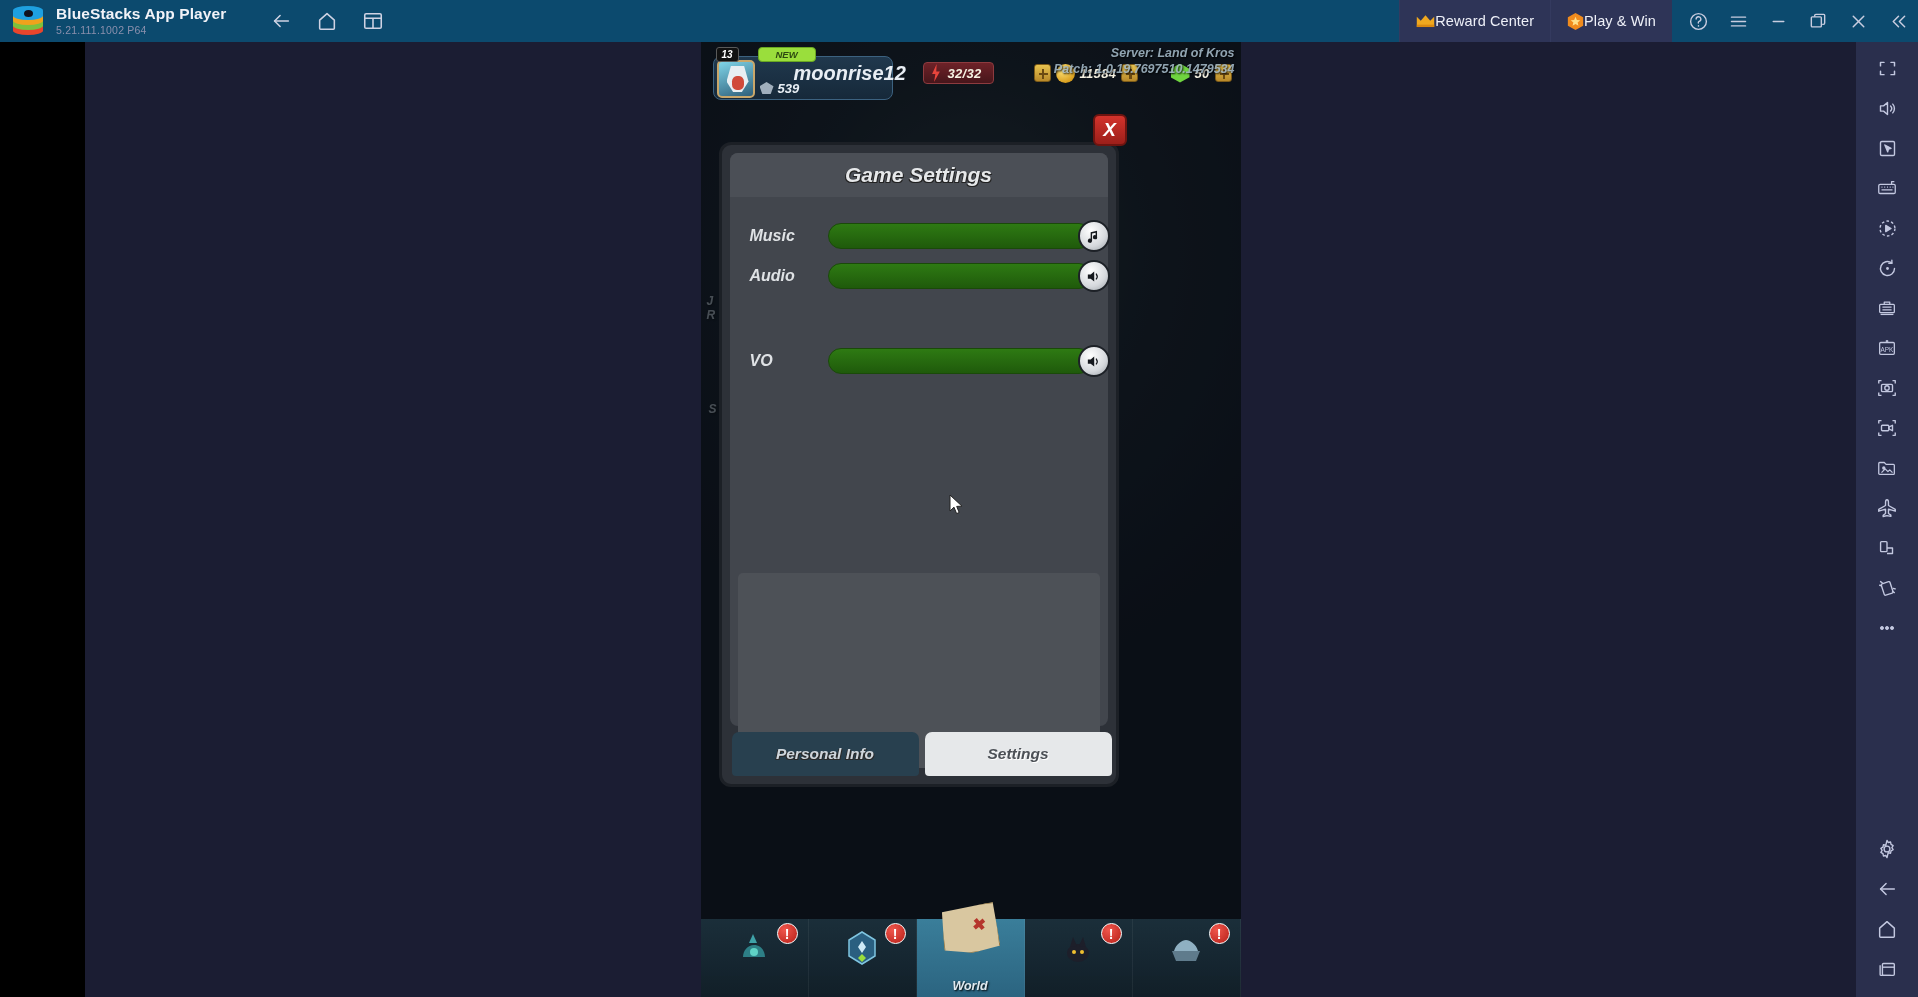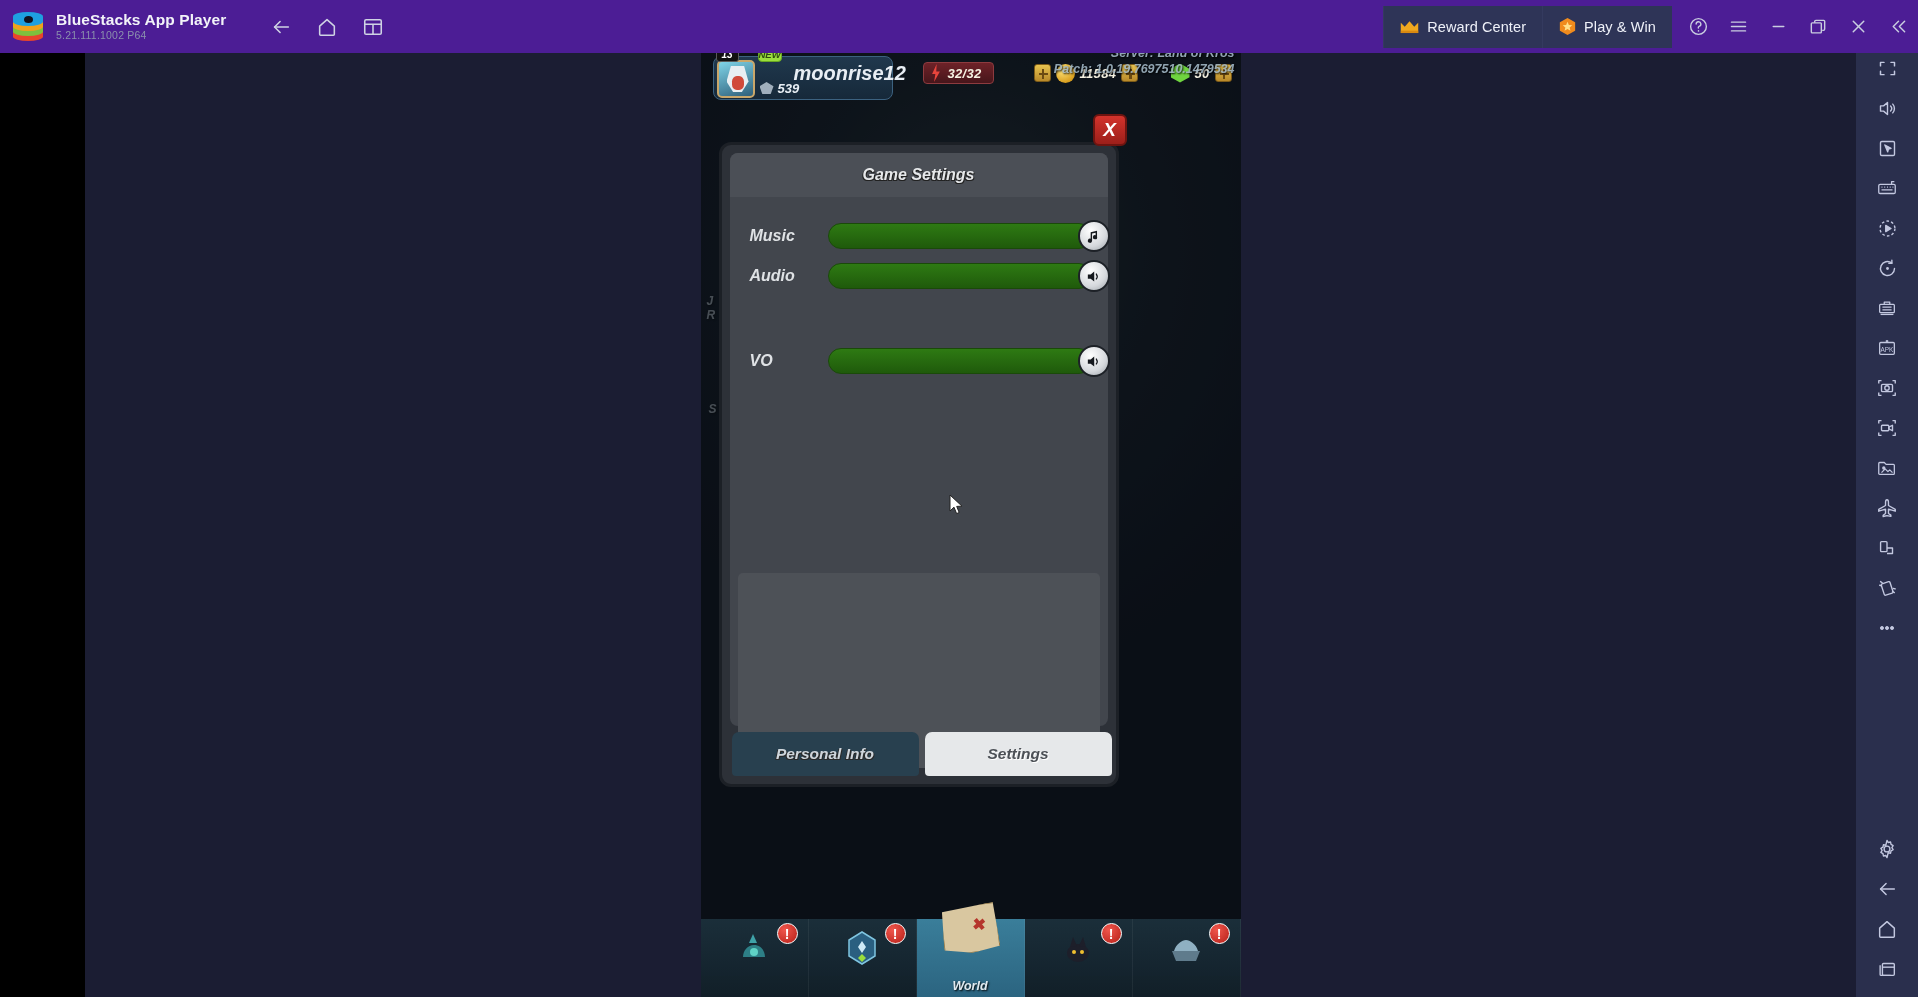--- a/index.html
+++ b/index.html
@@ -7,22 +7,22 @@
   html, body {
     width: 1918px; height: 997px;
     overflow: hidden;
     background: #0b0b10;
     font-family: "Liberation Sans", sans-serif;
   }
   #root { position: relative; width: 1918px; height: 997px; background: #000; }
 
   
   .titlebar {
-    position: absolute; left: 0; top: 0; width: 1918px; height: 53px;
-    background: #4c1d95; display: flex; align-items: center;
+    position: absolute; left: 0; top: 0; width: 1918px; height: 42px;
+    background: #0c4a6e; display: flex; align-items: center;
     z-index: 50;
   }
   .bs-logo {
     width: 30px; height: 30px; margin-left: 13px; position: relative; flex: none;
   }
   .bs-logo .lay { position: absolute; left: 0; border-radius: 50%/32%; }
   .bs-logo .l1 { width: 30px; height: 13px; top: 16px; background: #e8452c; }
   .bs-logo .l2 { width: 30px; height: 13px; top: 11px; background: #7ec13d; }
   .bs-logo .l3 { width: 30px; height: 13px; top: 6px; background: #f0a21c; }
   .bs-logo .l4 { width: 30px; height: 14px; top: 0px; background: #1ea0e0; }
@@ -36,21 +36,21 @@
   .navbtns { display: flex; align-items: center; margin-left: 38px; gap: 12px;}
   .navbtn {
     width: 34px; height: 34px; display: flex; align-items: center; justify-content: center;
     border-radius: 4px; cursor: pointer;
   }
   .navbtn svg { stroke: #cfd3e4; }
 
   .tb-spacer { flex: 1 1 auto; }
 
   .promo-btn {
-    height: 42px; display: flex; align-items: center; gap: 8px;
+    height: 42px; display: flex; align-items: center; 
     padding: 0 16px; background: #2e3457; cursor: pointer;
     border-left: 1px solid #343a5f;
   }
   .promo-btn span.lbl { color: #eef0f8; font-size: 14.5px; letter-spacing: .1px;}
 
   .crown { width: 19px; height: 14px; position: relative; flex: none;}
   .hex { width: 17px; height: 17px; flex: none;}
 
   .winbtns { display: flex; align-items: center; }
   .winbtn {
@@ -109,21 +109,21 @@
     background:#e8eef2; clip-path: polygon(20% 0,80% 0,100% 60%,70% 100%,30% 100%,0 60%); }
   .pavatar .face { position:absolute; left:13px; top:14px; width:12px; height:14px;
     background:#d04a3a; border-radius:40%; }
   .lvlbadge {
     position: absolute; left: 2px; top: -10px; background: #111; color: #fff;
     font-size: 10px; font-weight: bold; padding: 1px 5px; border: 1px solid #5a5a5a;
     border-radius: 3px; font-style: italic; z-index: 4;
   }
   .newbadge {
     position: absolute; left: 44px; top: -10px; background: #9ade3c; color: #2d4a10;
-    font-size: 9.5px; font-weight: bold; padding: 1px 0; border-radius: 4px;
+    font-size: 9.5px; font-weight: bold; padding: 1px 17px; border-radius: 4px;
     font-style: italic; border: 1px solid #6aa822; z-index: 4;
   }
   .pname { position: absolute; left: 48px; top: 5px; color: #e8eef4;
     font-size: 20px; font-style: italic; font-weight: bold; margin-left: 32px; }
   .ppower { position: absolute; left: 64px; top: 24px; color: #e8eef4;
     font-size: 13px; font-style: italic; font-weight: bold; }
   .pwr-ico { position:absolute; left:46px; top:25px; width:14px;height:12px;
     background:#b9c6d2; clip-path: polygon(50% 0,100% 35%,80% 100%,20% 100%,0 35%); opacity:.85;}
 
   .res { position: absolute; top: 12px; display: flex; align-items: center; height: 22px;}
@@ -162,21 +162,21 @@
   .settings-inner {
     position: absolute; left: 8px; top: 8px; right: 8px; bottom: 58px;
     background: #42464d; border-radius: 8px;
   }
   .settings-title-bar {
     position: absolute; left: 0; top: 0; width: 100%; height: 44px;
     background: #4b4f56; border-radius: 8px 8px 0 0;
     display: flex; align-items: center; justify-content: center;
   }
   .settings-title {
-    color: #e6e8ea; font-size: 16px; font-weight: bold; font-style: italic;
+    color: #e6e8ea; font-size: 21px; font-weight: bold; font-style: italic;
     text-shadow: 1px 1px 0 #222, -1px 1px 0 #222;
   }
   .srow { position: absolute; left: 20px; width: 360px; height: 30px; display:flex; align-items:center;}
   .srow .slabel { color:#dfe2e5; font-size:16px; font-weight:bold; font-style:italic; width:78px;}
   .sslider {
     flex: 1 1 auto; height: 26px; background: linear-gradient(180deg,#2e7a13,#1f5a0b);
     border-radius: 13px; border: 1px solid #1a4a09;
   }
   .sknob {
     width: 32px; height: 32px; margin-left: -14px; border-radius: 50%;

